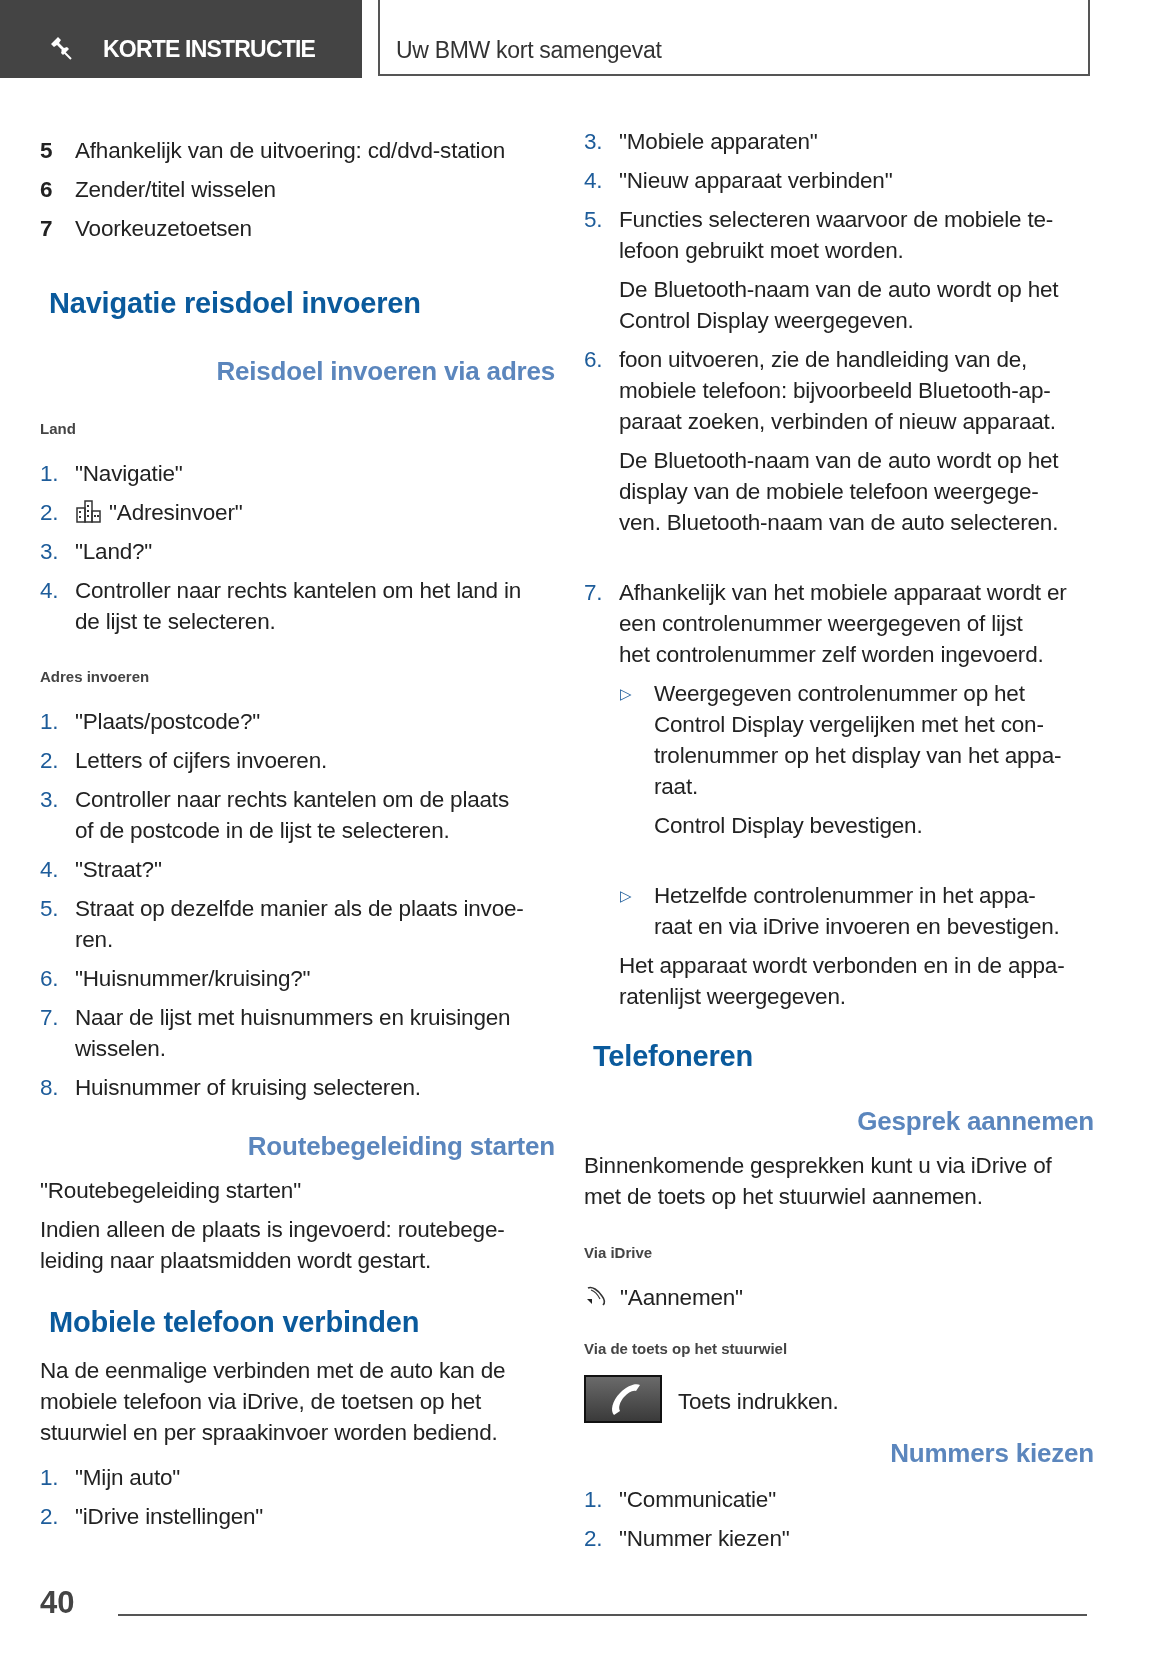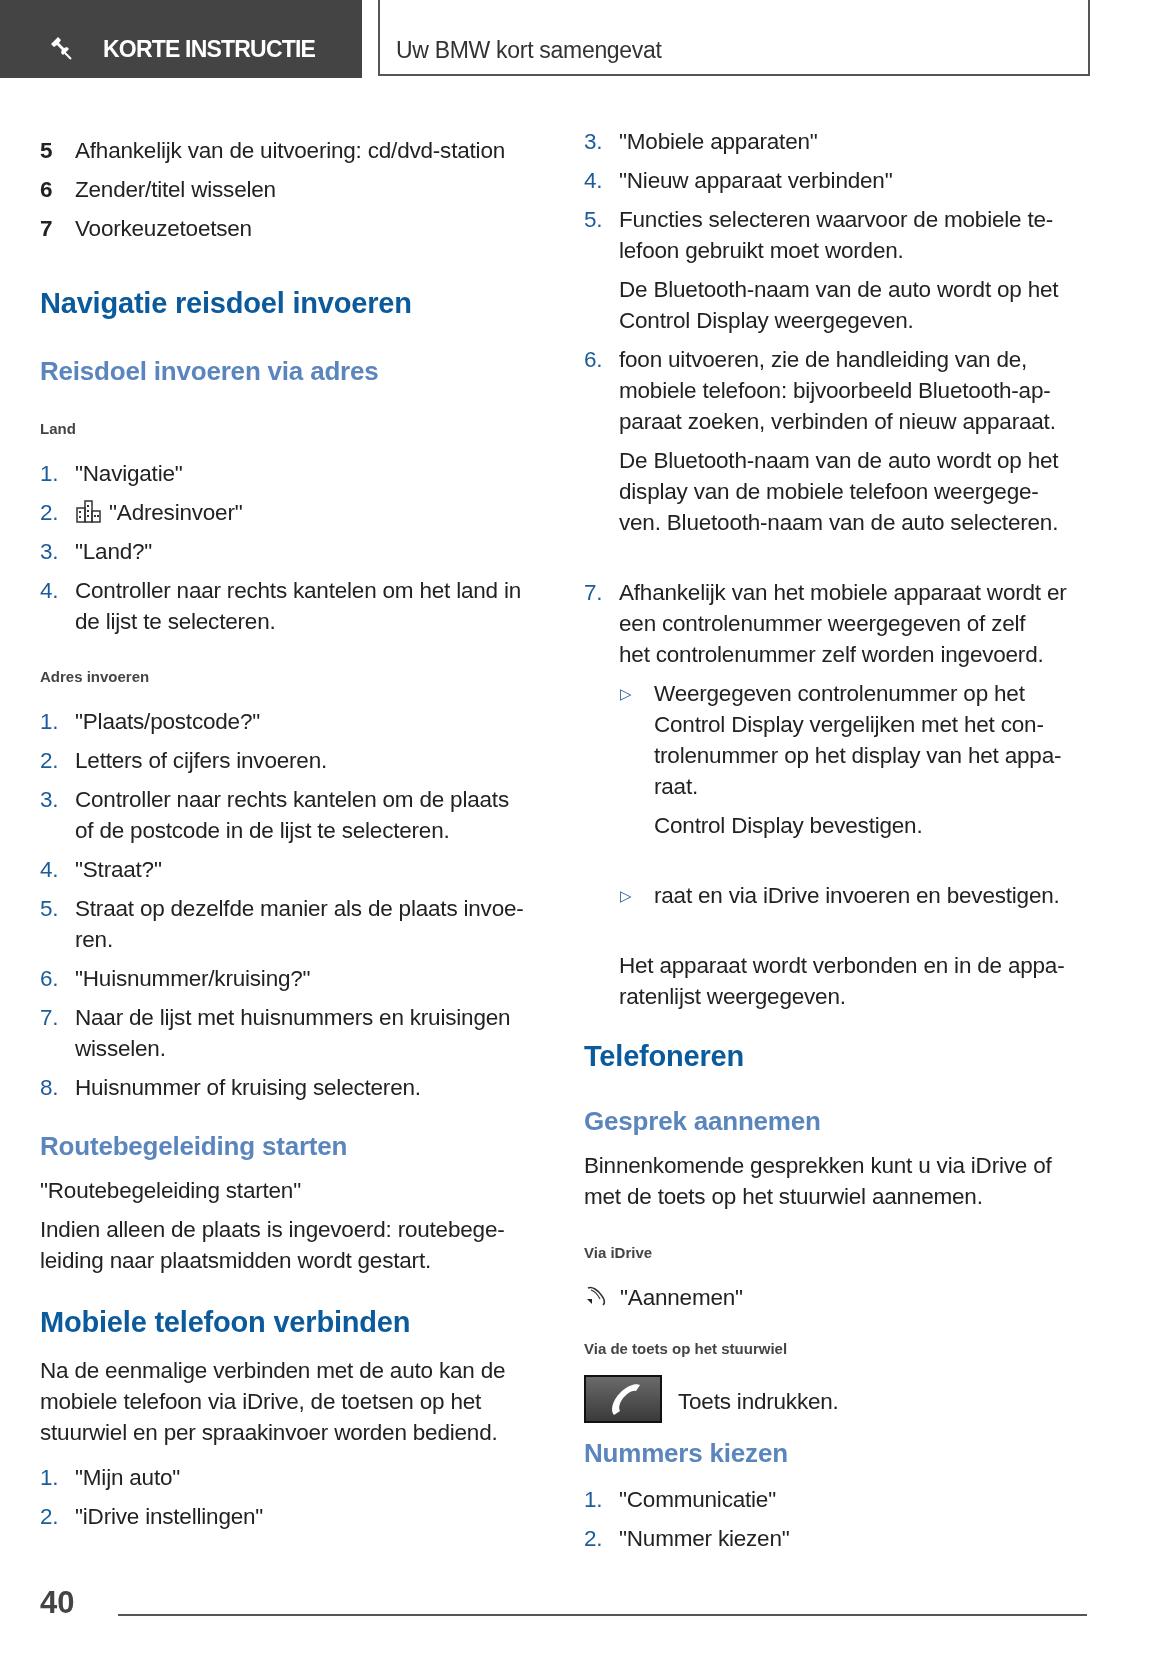--- a/index.html
+++ b/index.html
@@ -18,22 +18,22 @@
   .colL { left: 40px; width: 515px; }
   .colR { left: 584px; width: 510px; }
   .abs { position: absolute; left: 0; right: 0; }
 
   .txt { font-size: 22.5px; line-height: 31px; color: #222222; letter-spacing: -0.2px; }
   .num { position: absolute; left: 0; color: #1d5c9a; }
   .numb { position: absolute; left: 0; font-weight: bold; color: #222; }
   .item { position: absolute; left: 0; right: 0; }
   .item .body { margin-left: 35px; }
 
-  .h1 { font-size: 29px; font-weight: bold; color: #0a5a9c; letter-spacing: -0.2px; }
-  .h2 { font-size: 26px; font-weight: bold; color: #5b86bd; letter-spacing: -0.2px; }
+  .h1 { font-size: 29px; font-weight: bold; color: #0a5a9c; letter-spacing: -0.2px; margin-left: 9px; }
+  .h2 { font-size: 26px; font-weight: bold; color: #5b86bd; letter-spacing: -0.2px; text-align: right; }
   .h3 { font-size: 15px; font-weight: bold; color: #444444; }
 
   .bullet { position: absolute; left: 36px; color: #1d5c9a; font-size: 15px; }
   .bbody { margin-left: 70px; }
 
   .footer-num { position: absolute; left: 40px; top: 1585px; font-size: 31px; font-weight: bold; color: #444444; }
   .footer-rule { position: absolute; left: 118px; top: 1614px; width: 969px; height: 2px; background: #555555; }
 
   .icon-inline { display: inline-block; vertical-align: -3px; }
   .phone-btn { position: absolute; left: 0; width: 78px; height: 48px; background: linear-gradient(#6a6a6a, #3a3a3a);
@@ -202,40 +202,41 @@
         <div>De Bluetooth-naam van de auto wordt op het</div>
         <div>display van de mobiele telefoon weergege-</div>
         <div>ven. Bluetooth-naam van de auto selecteren.</div>
       </div>
     </div>
   </div>
   <div class="item txt" style="top:577px">
     <span class="num">7.</span>
     <div class="body">
       <div>Afhankelijk van het mobiele apparaat wordt er</div>
-      <div>een controlenummer weergegeven of zelf</div>
+      <div>een controlenummer weergegeven of lijst</div>
       <div>het controlenummer zelf worden ingevoerd.</div>
     </div>
   </div>
 
   <div class="item txt" style="top:678px">
     <span class="bullet">▷</span>
     <div class="bbody">
       <div>Weergegeven controlenummer op het</div>
       <div>Control Display vergelijken met het con-</div>
       <div>trolenummer op het display van het appa-</div>
       <div>raat.</div>
       <div style="margin-top:8px">
         <div>Control Display bevestigen.</div>
       </div>
     </div>
   </div>
   <div class="item txt" style="top:880px">
     <span class="bullet">▷</span>
     <div class="bbody">
+      <div>Hetzelfde controlenummer in het appa-</div>
       <div>raat en via iDrive invoeren en bevestigen.</div>
     </div>
   </div>
   <div class="abs txt" style="top:950px; left:35px">
     <div>Het apparaat wordt verbonden en in de appa-</div>
     <div>ratenlijst weergegeven.</div>
   </div>
 
   <div class="abs h1" style="top:1040px">Telefoneren</div>
   <div class="abs h2" style="top:1106px">Gesprek aannemen</div>

